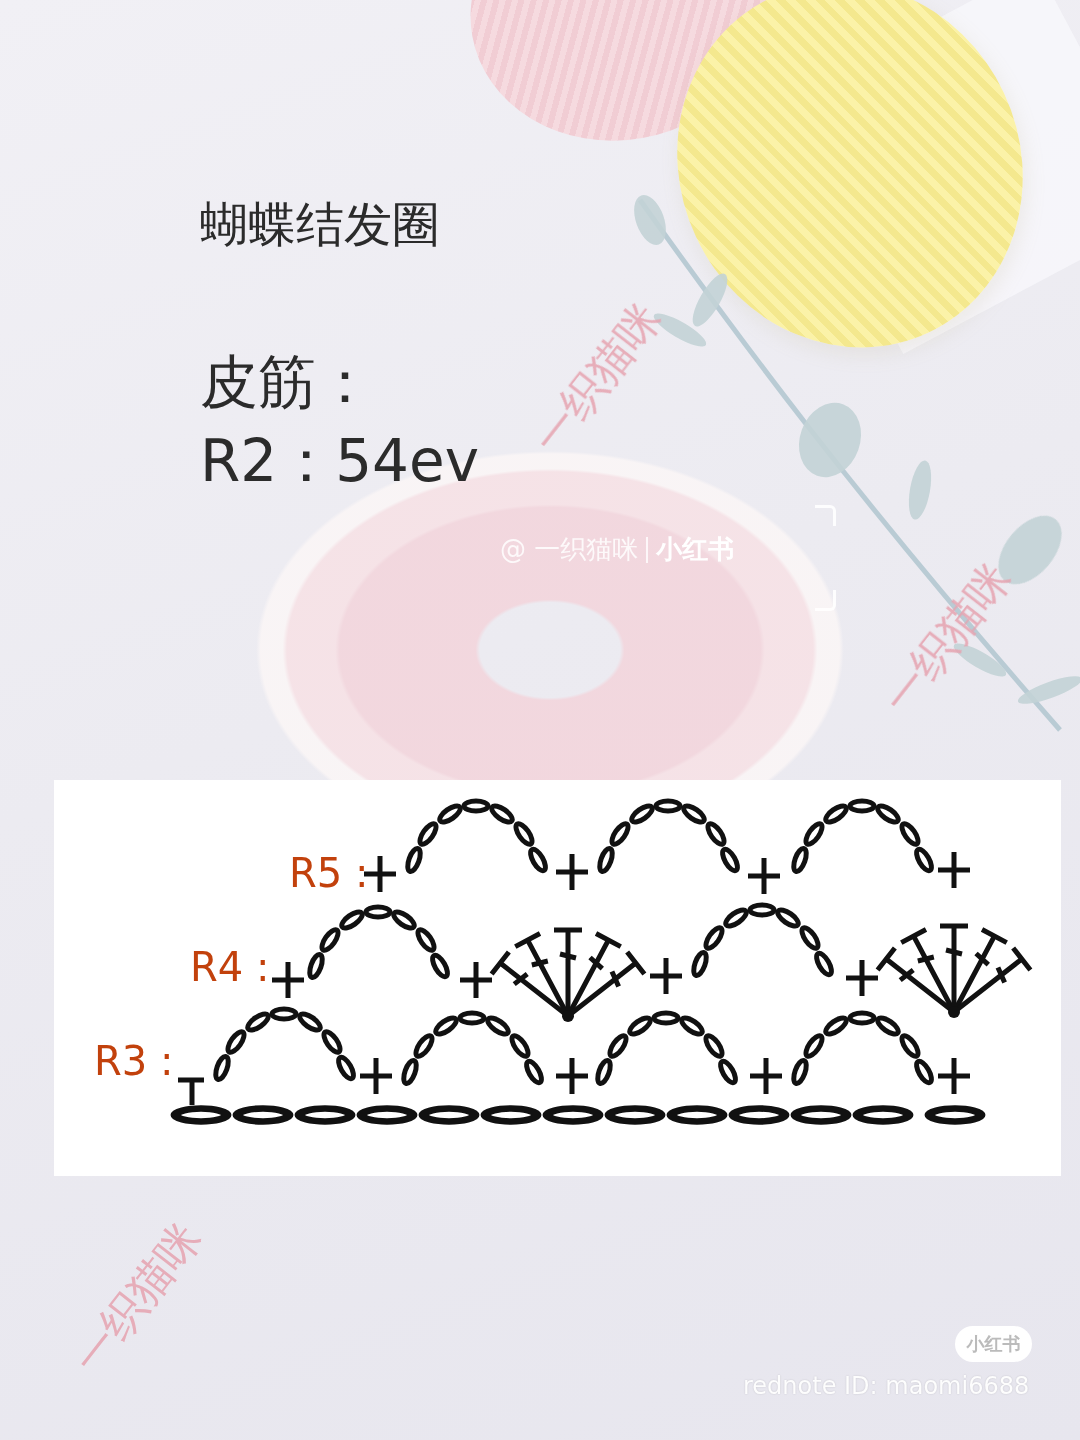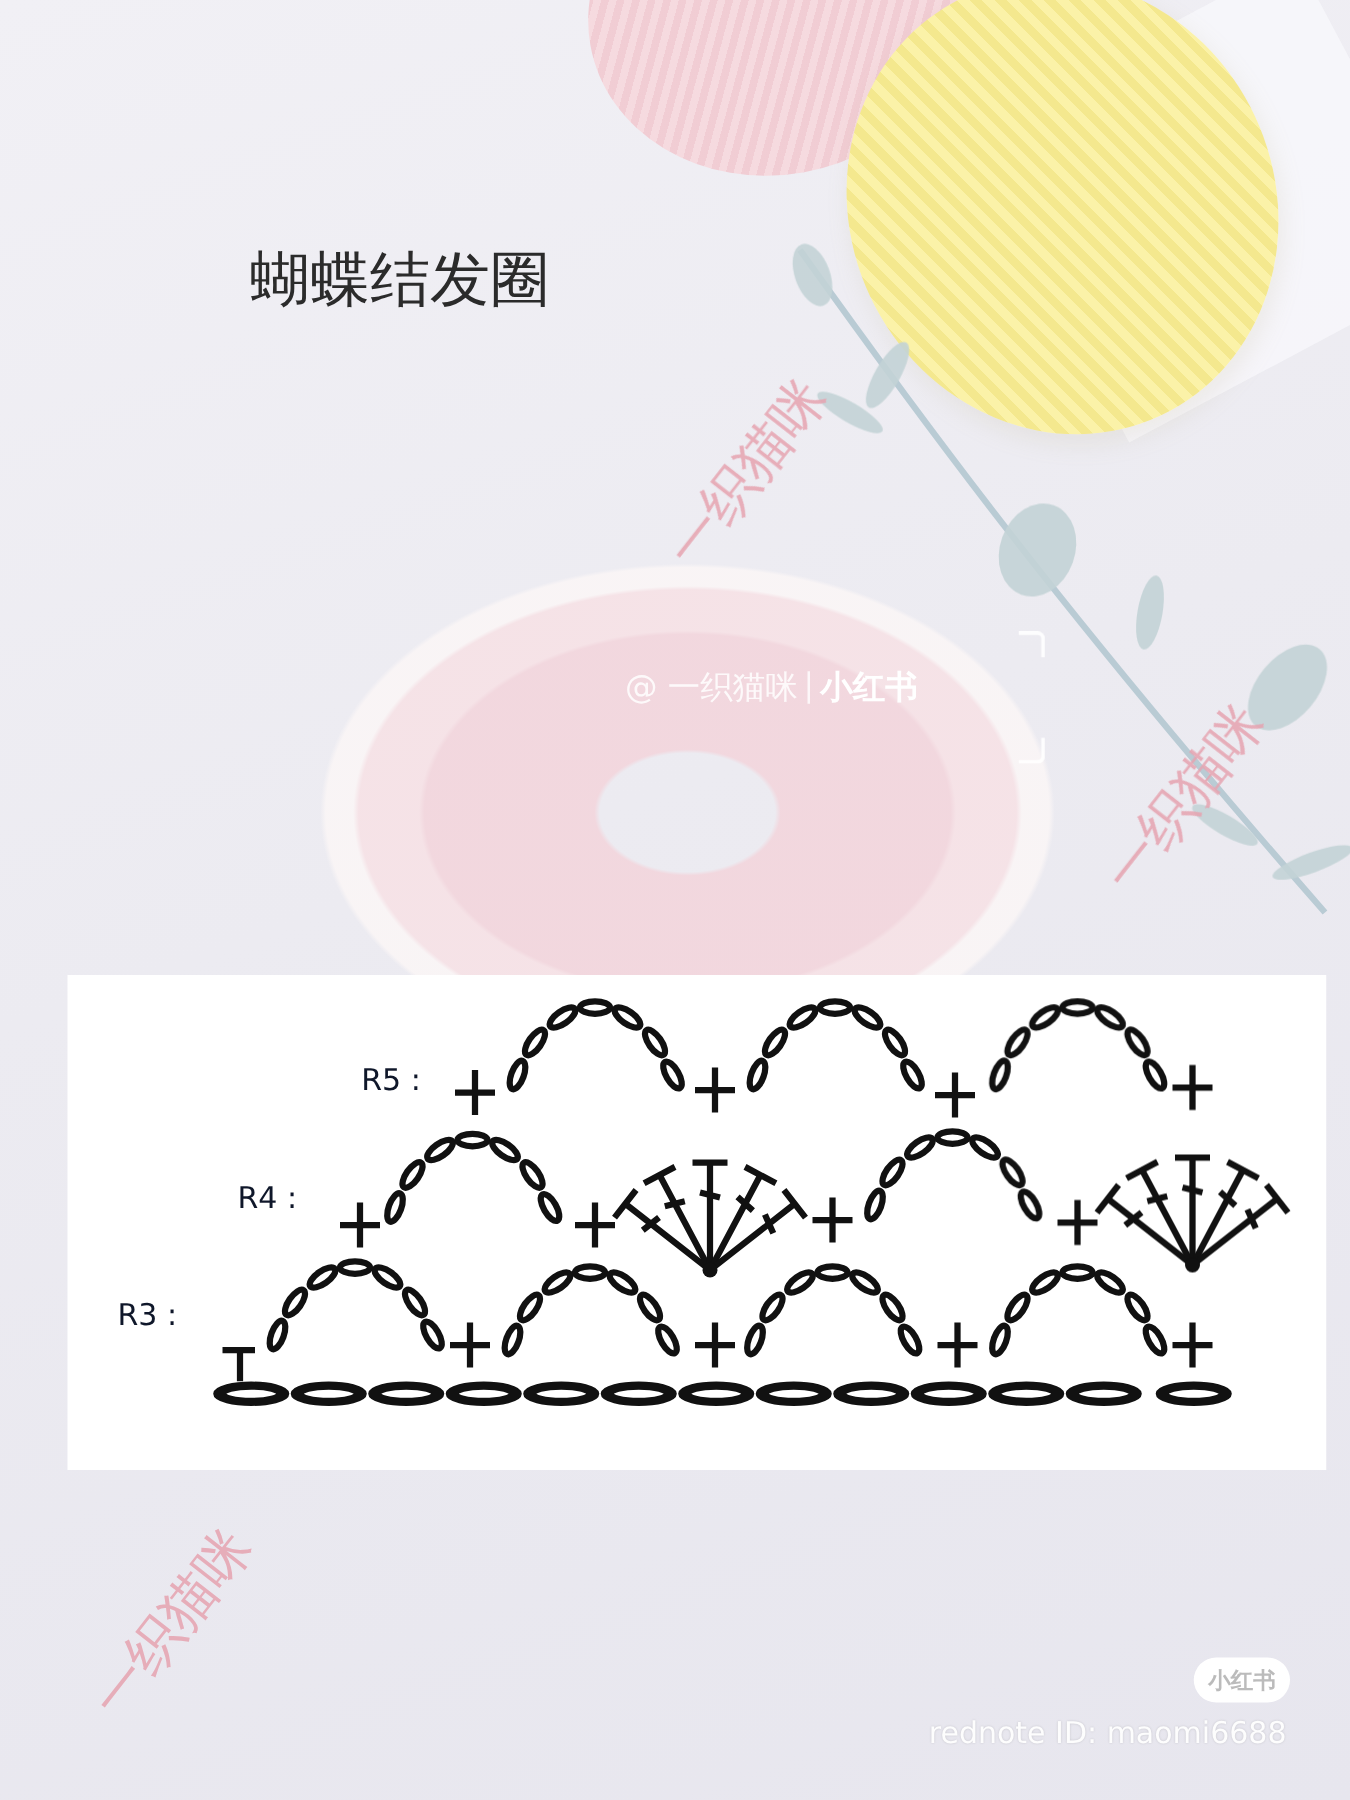--- a/index.html
+++ b/index.html
@@ -47,21 +47,21 @@
   .overlay-tag {
     position:absolute; left:500px; top:532px; color:rgba(255,255,255,.85);
     font-size:26px; display:flex; align-items:center; gap:8px;
   }
   .overlay-tag .sep { width:2px; height:26px; background:rgba(255,255,255,.8); }
   .overlay-tag .brand { font-weight:bold; color:#fff; }
   .bracket { position:absolute; width:18px; height:18px; border:3px solid rgba(255,255,255,.9); }
   .chart-box {
     position:absolute; left:54px; top:780px; width:1007px; height:396px; background:#fff;
   }
-  .row-label { position:absolute; font-size:24px; color:#0f172a; }
+  .row-label { position:absolute; font-size:40px; color:#c2410c; }
   .footer-badge {
     position:absolute; left:955px; top:1326px; width:77px; height:36px; border-radius:18px;
     background:#fff; color:#bbb; font-size:18px; font-weight:bold;
     display:flex; align-items:center; justify-content:center;
   }
   .footer-id {
     position:absolute; left:743px; top:1372px; font-size:24px; color:rgba(255,255,255,.95);
     text-shadow:0 0 2px rgba(0,0,0,.15);
   }
 </style>
@@ -89,20 +89,22 @@
 </div>
 
 <div class="wm" style="left:520px;top:430px">一织猫咪</div>
 <div class="wm" style="left:870px;top:690px">一织猫咪</div>
 <div class="wm" style="left:660px;top:920px">一织猫咪</div>
 <div class="wm" style="left:250px;top:1120px">一织猫咪</div>
 <div class="wm" style="left:60px;top:1350px">一织猫咪</div>
 
 <div class="title-block">
   <div class="line title">蝴蝶结发圈</div>
+  <div class="line">皮筋：</div>
+  <div class="line"><span>R2：</span><span>54ev</span></div>
 </div>
 
 <div class="overlay-tag">
   <span>@ 一织猫咪</span>
   <span class="sep"></span>
   <span class="brand">小红书</span>
 </div>
 <div class="bracket" style="left:815px;top:505px;border-left:none;border-bottom:none;border-top-right-radius:6px"></div>
 <div class="bracket" style="left:815px;top:590px;border-left:none;border-top:none;border-bottom-right-radius:6px"></div>
 

